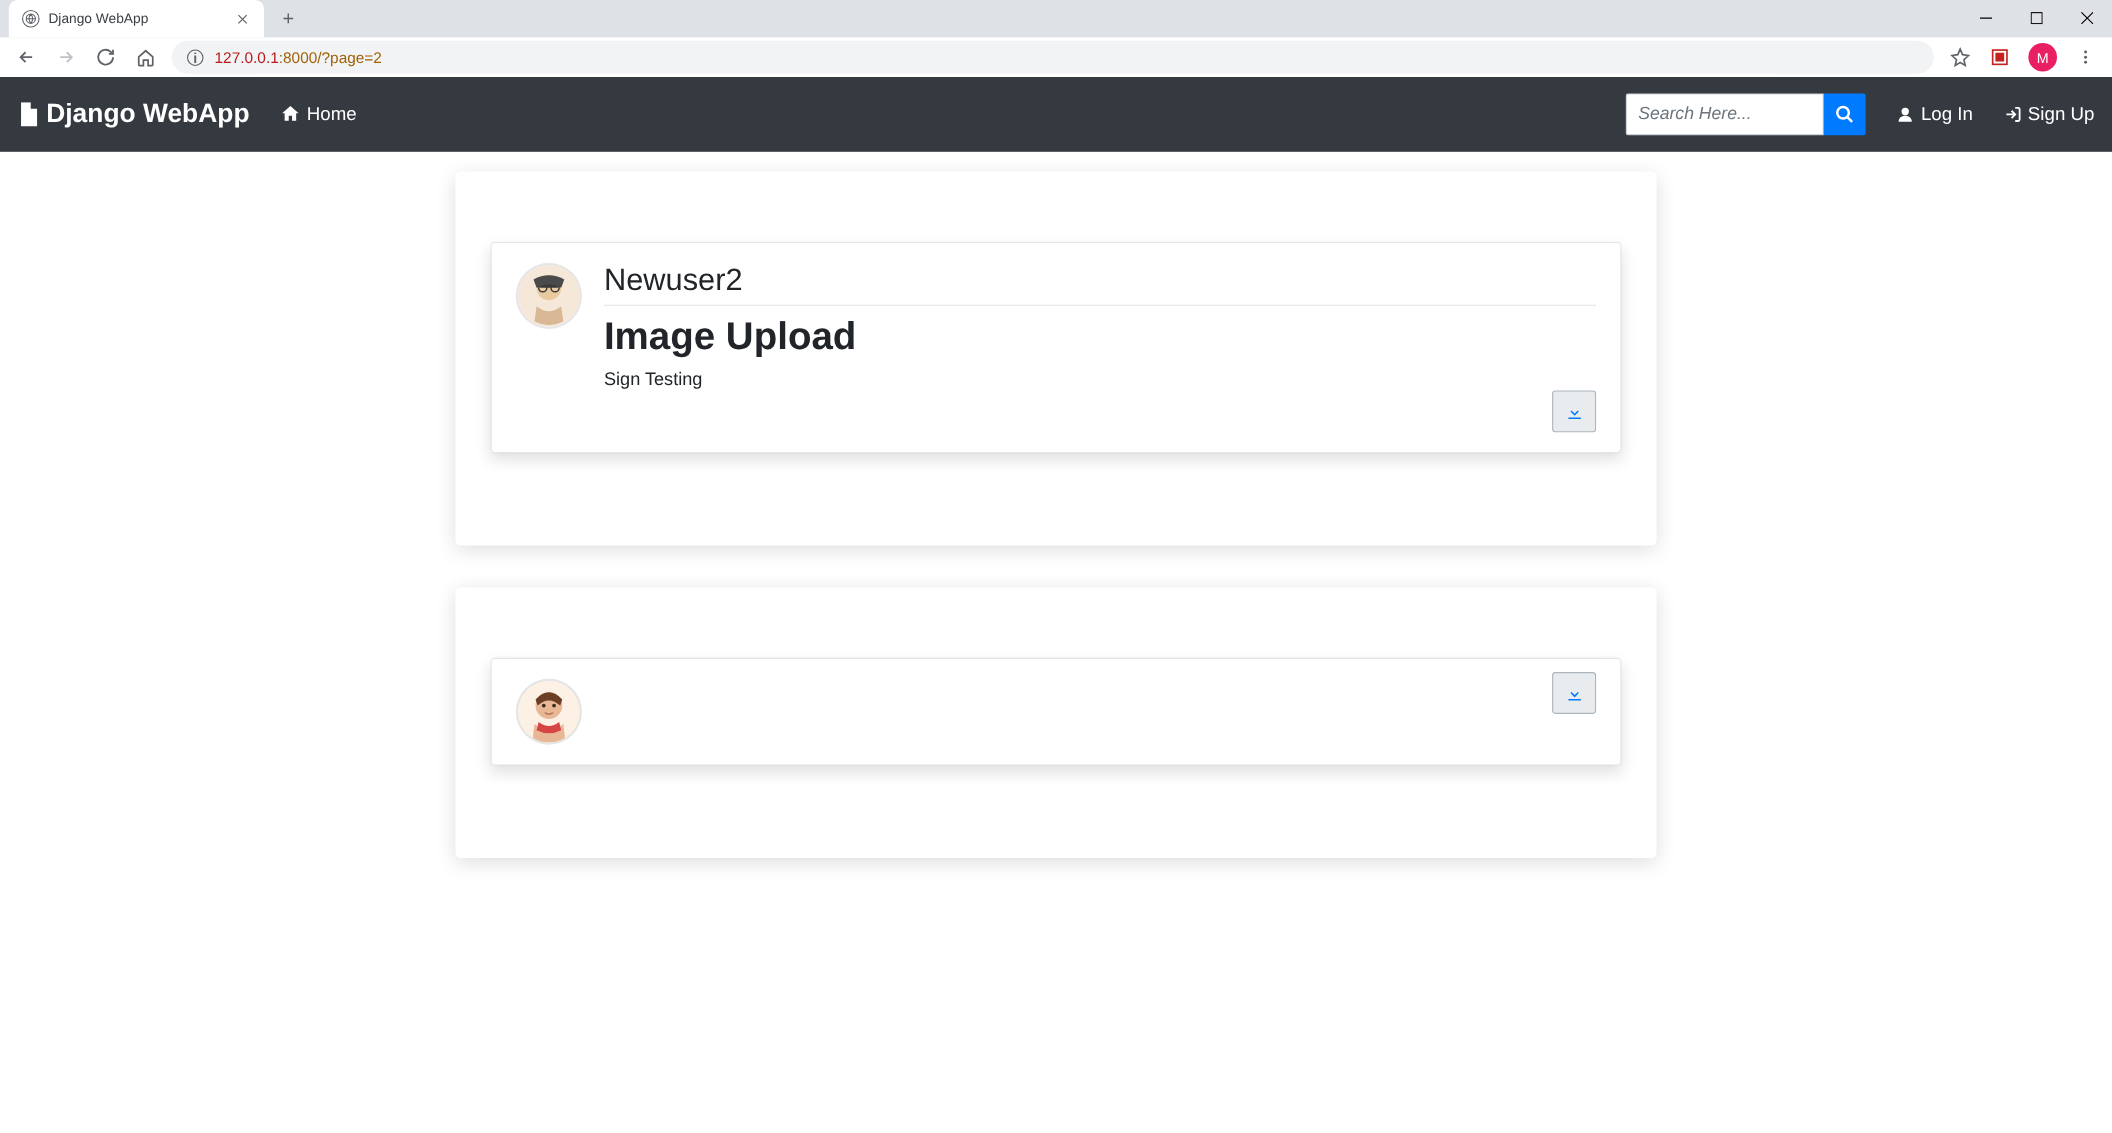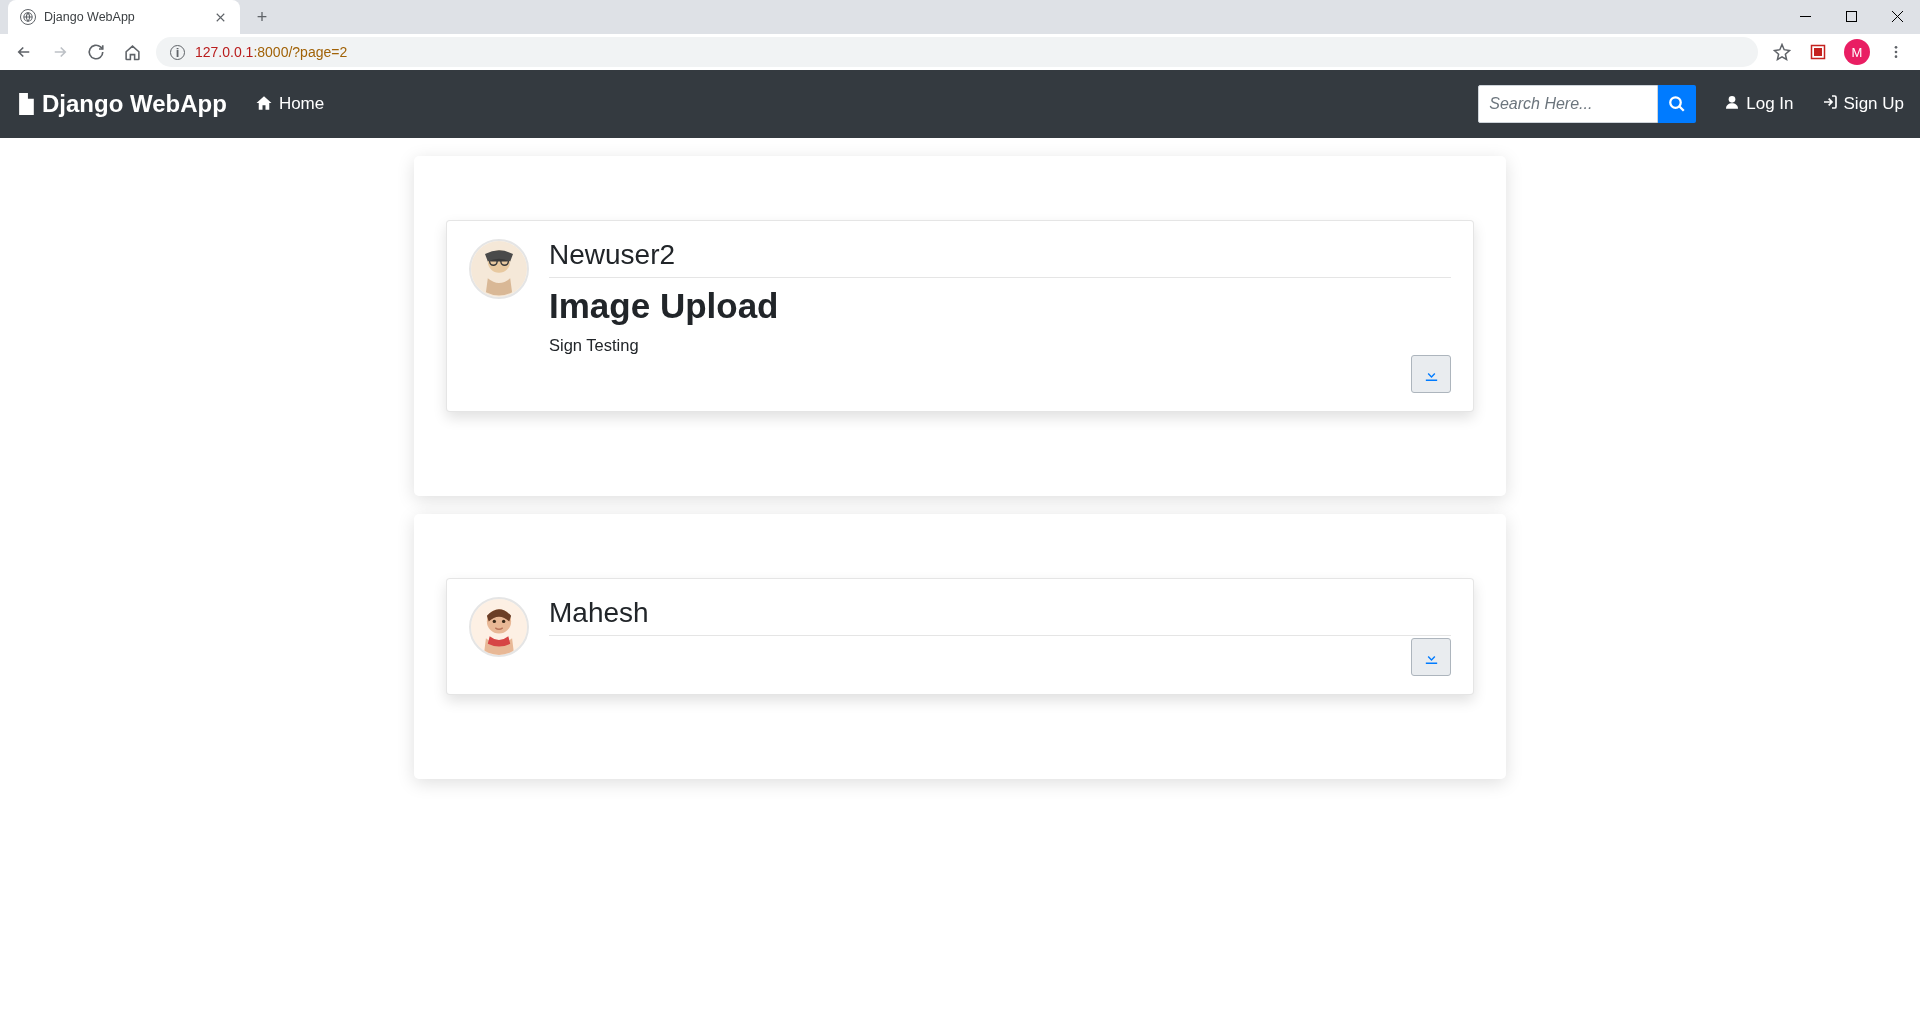--- a/index.html
+++ b/index.html
@@ -35,25 +35,25 @@
 .viewport::-webkit-scrollbar-thumb { background: #c1c1c1; }
 
 
 .navbar { background: #343a40; height: 68px; display: flex; align-items: center; padding: 0 16px; color: #fff; }
 .brand { display: flex; align-items: center; gap: 8px; font-size: 24px; font-weight: 700; color: #fff; text-decoration: none; }
 .nav-home { display: flex; align-items: flex-start; gap: 6px; margin-left: 28px; font-size: 17px; color: #fff; text-decoration: none; }
 .nav-spacer { flex: 1; }
 .search-box { height: 38px; width: 180px; border: 1px solid #ced4da; background: #fff; padding: 0 10px; font-size: 16px; color: #495057; border-radius: 2px 0 0 2px; font-style: italic; }
 .search-box::placeholder { color: #6c757d; }
 .search-btn { height: 38px; width: 38px; background: #007bff; border: none; color: #fff; display: flex; align-items: center; justify-content: center; cursor: pointer; border-radius: 0 2px 2px 0; }
-.nav-link { display: flex; gap: 6px; margin-left: 28px; font-size: 17px; color: #fff; text-decoration: none; cursor: pointer; }
+.nav-link { display: flex; align-items: center; gap: 6px; margin-left: 28px; font-size: 17px; color: #fff; text-decoration: none; cursor: pointer; }
 
 
 .container { max-width: 1092px; margin: 0 auto; padding: 18px 0 40px; }
-.outer-card { background: #fff; border-radius: 5px; box-shadow: 0 4px 18px rgba(0,0,0,0.13); padding: 64px 32px 84px; margin-bottom: 18px; }
+.outer-card { background: #fff; border-radius: 5px; box-shadow: 0 4px 18px rgba(0,0,0,0.13); padding: 64px 32px 84px; margin-bottom: 38px; }
 .post-card { background: #fff; border: 1px solid rgba(0,0,0,0.1); border-radius: 4px; box-shadow: 0 6px 14px rgba(0,0,0,0.12); padding: 18px 22px 18px 22px; display: flex; gap: 20px; }
 .avatar { width: 60px; height: 60px; border-radius: 50%; border: 2px solid #e5e5e5; flex-shrink: 0; background: #f9f3eb; display: flex; align-items: center; justify-content: center; overflow: hidden; }
 .post-body { flex: 1; }
 .post-user { font-size: 28px; font-weight: 500; color: #212529; padding-bottom: 6px; border-bottom: 1px solid #e5e5e5; margin-bottom: 8px; }
 .post-title { font-size: 35px; font-weight: 600; color: #212529; margin-bottom: 10px; }
 .post-desc { font-size: 16.5px; color: #212529; margin-bottom: 6px; }
 .post-actions { display: flex; justify-content: flex-end; margin-top: -6px; }
 .dl-btn { width: 40px; height: 38px; border: 1px solid #adb5bd; background: #e9ecef; display: flex; align-items: center; justify-content: center; cursor: pointer; border-radius: 3px; color: #007bff; }
 
 
@@ -221,21 +221,20 @@
               <circle cx="30" cy="24" r="13" fill="#e8b896"></circle>
               <path d="M17 18 Q30 4 43 18 L41 24 Q30 14 19 24z" fill="#6b3e26"></path>
               <circle cx="25" cy="24" r="1.8" fill="#3a2a1a"></circle>
               <circle cx="35" cy="24" r="1.8" fill="#3a2a1a"></circle>
               <path d="M26 31 Q30 34 34 31" stroke="#b8745a" stroke-width="1.5" fill="none"></path>
               <path d="M16 42 Q30 54 44 42 L46 58 Q30 64 14 58z" fill="#e8b896"></path>
               <path d="M20 40 Q30 48 40 40 L42 48 Q30 54 18 48z" fill="#d64545"></path>
             </svg>
         </div>
         <div class="post-body">
-          <div class="post-user">Mahesh</div>
           <div class="post-actions">
             <button class="dl-btn">
               <svg width="17" height="17" viewBox="0 0 24 24" fill="#007bff">
                   <path d="M12 3v11l-4-4-1.4 1.4L12 17l5.4-5.6L16 10l-4 4V3zM4 19h16v2H4z"></path>
                 </svg>
             </button>
           </div>
         </div>
       </div>
     </div>

